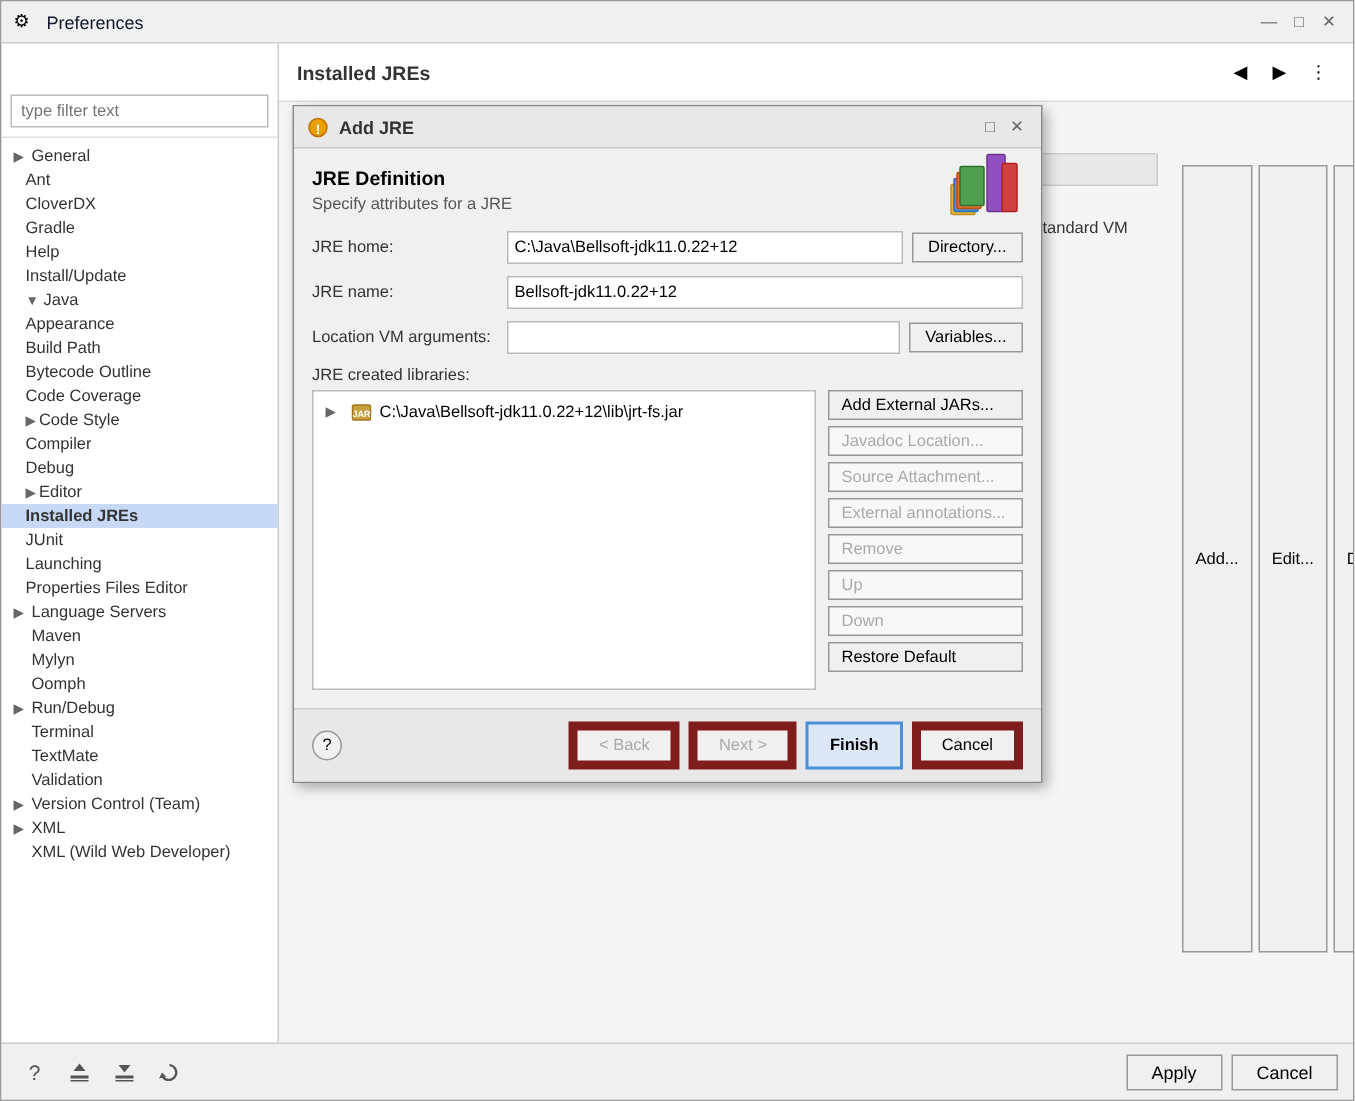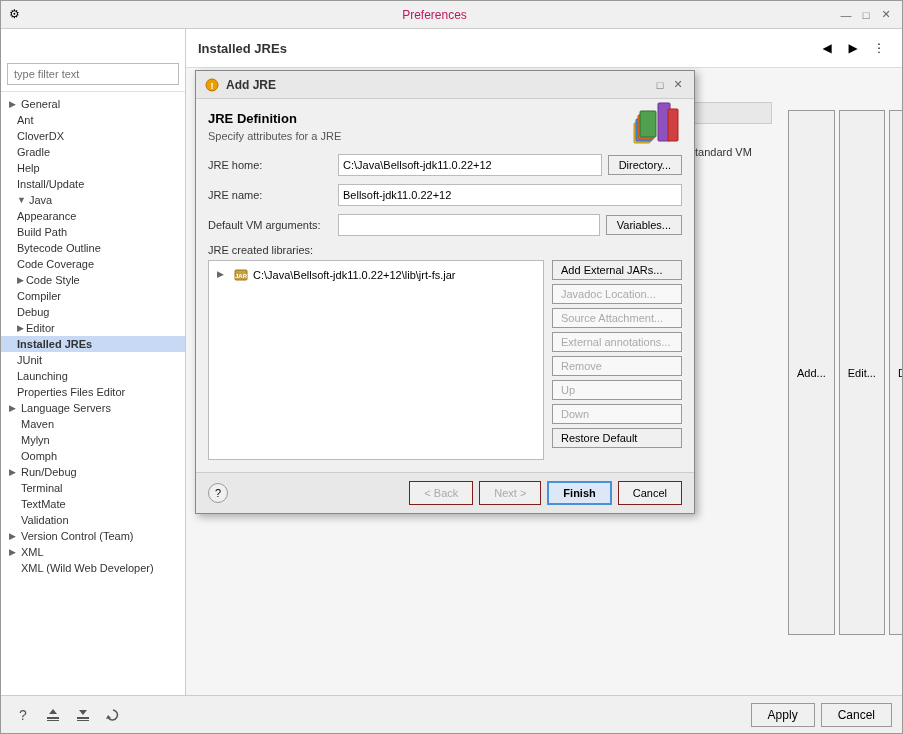--- a/index.html
+++ b/index.html
@@ -4,21 +4,21 @@
   <style>
     * { box-sizing: border-box; margin: 0; padding: 0; }
     body { font-family: 'Segoe UI', Arial, sans-serif; font-size: 12px; background: #f0f0f0; width: 903px; height: 734px; overflow: hidden; }
 
     
     .main-window { width: 903px; height: 734px; background: #f0f0f0; display: flex; flex-direction: column; border: 1px solid #999; }
 
     
     .title-bar { background: #f0f0f0; height: 28px; display: flex; align-items: center; padding: 0 8px; border-bottom: 1px solid #ccc; flex-shrink: 0; }
     .title-bar-icon { width: 16px; height: 16px; margin-right: 6px; }
-    .title-bar-title { flex: 1; font-size: 12px; color: #be185d; text-align: center; }
+    .title-bar-title { flex: 1; font-size: 12px; color: #0f172a; }
     .title-bar-controls { display: flex; gap: 4px; }
     .title-bar-btn { width: 16px; height: 16px; background: none; border: none; cursor: pointer; font-size: 11px; display: flex; align-items: center; justify-content: center; color: #666; }
 
     
     .content { display: flex; flex: 1; overflow: hidden; }
 
     
     .sidebar { width: 185px; border-right: 1px solid #ccc; background: #fff; display: flex; flex-direction: column; flex-shrink: 0; }
     .filter-box { padding: 6px; border-bottom: 1px solid #e0e0e0; margin-top: 28px; }
     .filter-input { width: 100%; height: 22px; border: 1px solid #bbb; padding: 2px 6px; font-size: 11px; color: #888; outline: none; }
@@ -73,21 +73,21 @@
     .libs-tree { flex: 1; border: 1px solid #bbb; background: #fff; min-height: 200px; overflow: auto; padding: 4px; }
     .libs-tree-item { display: flex; align-items: center; font-size: 11px; padding: 2px 4px; cursor: pointer; }
     .libs-tree-arrow { width: 12px; height: 12px; margin-right: 4px; font-size: 9px; color: #666; }
     .libs-buttons { display: flex; flex-direction: column; gap: 4px; }
     .libs-btn { padding: 3px 8px; font-size: 11px; background: #f0f0f0; border: 1px solid #999; cursor: pointer; white-space: nowrap; min-width: 130px; text-align: left; }
     .libs-btn:disabled, .libs-btn.disabled { color: #aaa; background: #f8f8f8; }
 
     .dialog-footer { display: flex; align-items: center; justify-content: space-between; padding: 8px 12px; border-top: 1px solid #ccc; background: #e8e8e8; }
     .dialog-footer-help { width: 20px; height: 20px; border-radius: 50%; border: 1px solid #999; display: flex; align-items: center; justify-content: center; font-size: 11px; cursor: pointer; background: #f0f0f0; }
     .dialog-footer-btns { display: flex; gap: 6px; }
-    .footer-btn { padding: 4px 14px; font-size: 11px; background: #f0f0f0; border: 1px solid #7f1d1d; cursor: pointer; }
+    .footer-btn { padding: 4px 14px; font-size: 11px; background: #f0f0f0; border: 6px solid #7f1d1d; cursor: pointer; }
     .footer-btn.primary { background: #dce8f8; border: 2px solid #4a90d9; font-weight: bold; }
     .footer-btn:disabled { color: #aaa; }
     .jre-table-wrap { flex: 1; overflow: auto; }
     .jre-side-btns { width: 110px; display: flex; flex-direction: row; gap: 4px; padding: 8px; flex-shrink: 0; }
     .side-btn { padding: 4px 8px; font-size: 11px; background: #f0f0f0; border: 1px solid #999; cursor: pointer; text-align: center; }
 
     .installed-jre-panel { padding: 12px; display: flex; flex-direction: column; height: 100%; }
     .installed-jre-desc { font-size: 11px; margin-bottom: 10px; color: #333; }
     .jre-list-area { flex: 1; display: flex; gap: 8px; }
   </style>
@@ -345,21 +345,21 @@
         <input class="form-input" type="text" value="C:\Java\Bellsoft-jdk11.0.22+12" style="">
         <button class="form-btn">Directory...</button>
       </div>
 
       <div class="form-row">
         <span class="form-label">JRE name:</span>
         <input class="form-input" type="text" value="Bellsoft-jdk11.0.22+12" style="">
       </div>
 
       <div class="form-row">
-        <span class="form-label">Default VM arguments:</span>
+        <span class="form-label">Location VM arguments:</span>
         <input class="form-input" type="text" value="" style="">
         <button class="form-btn">Variables...</button>
       </div>
 
       <div class="libs-label">JRE created libraries:</div>
       <div class="libs-area">
         <div class="libs-tree">
           <div class="libs-tree-item">
             <span class="libs-tree-arrow">▶</span>
             <svg width="16" height="16" viewBox="0 0 16 16" style="margin-right:4px;flex-shrink:0">

